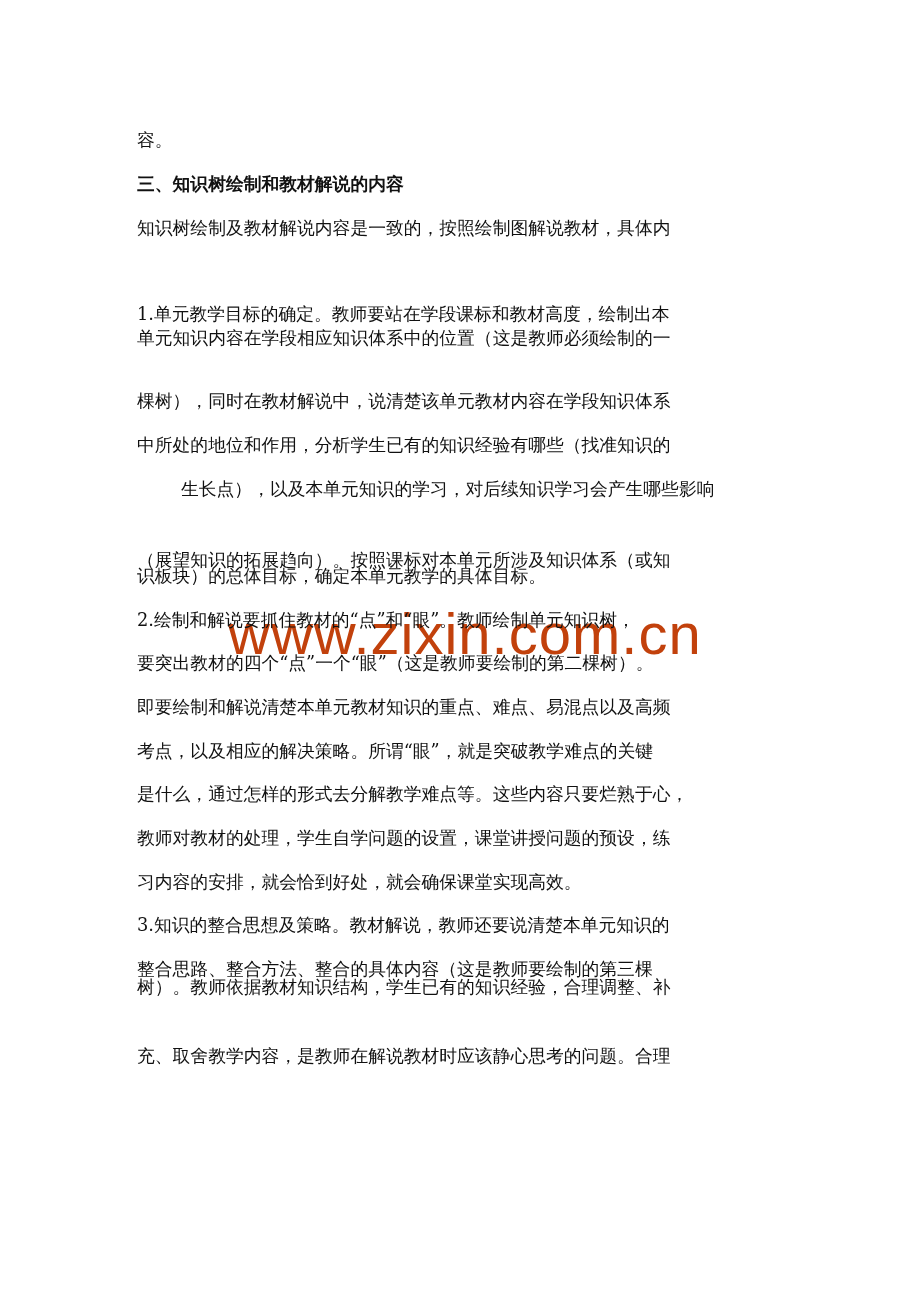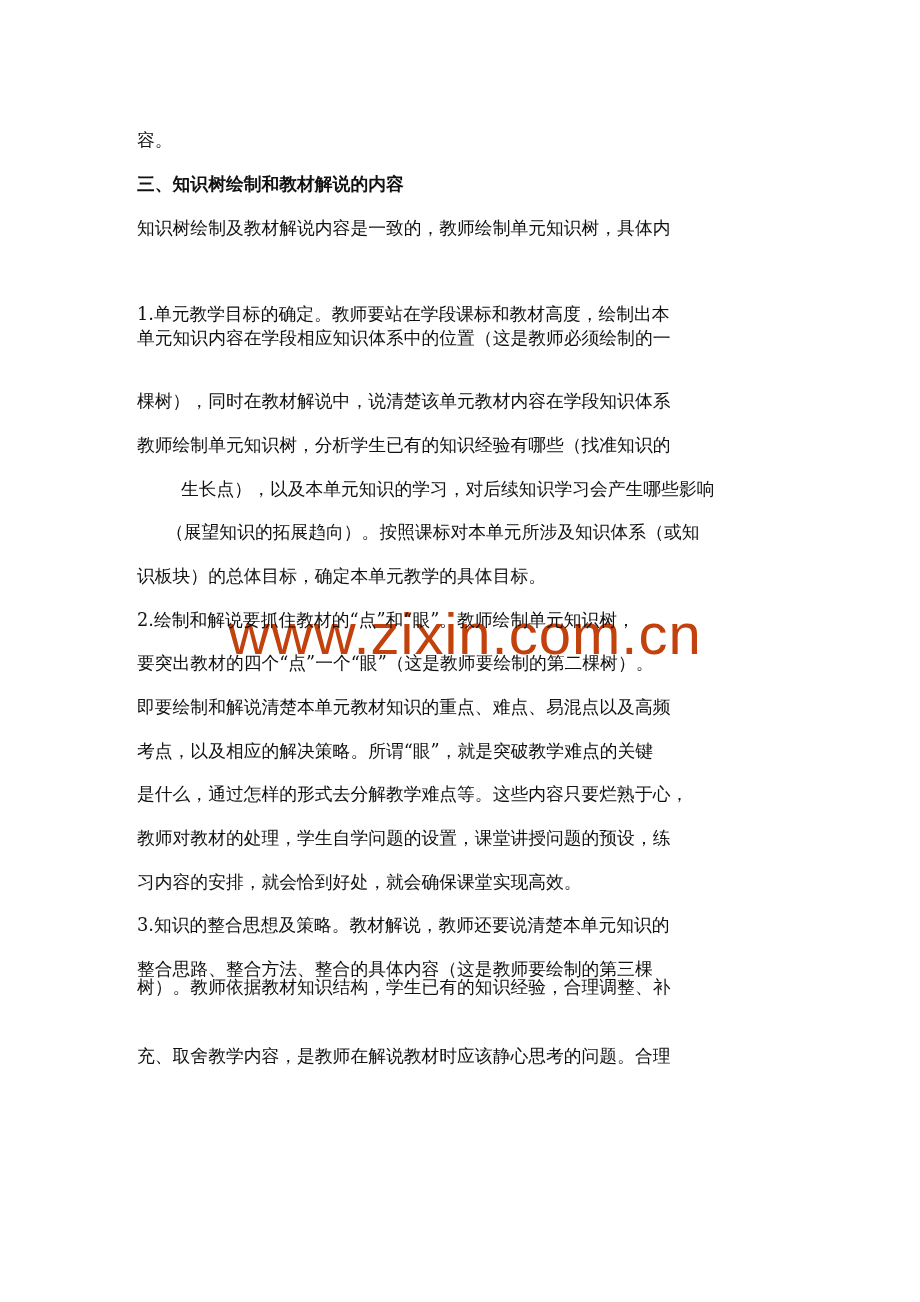--- a/index.html
+++ b/index.html
@@ -53,27 +53,27 @@
   </style>
 </head>
 <body>
 
 <div class="page">
 
   <div class="watermark">www.zixin.com.cn</div>
 
   <div class="line" style="top:128px;">容。</div>
   <div class="line heading" style="top:172px;">三、知识树绘制和教材解说的内容</div>
-  <div class="line" style="top:216px;">知识树绘制及教材解说内容是一致的，教师绘制单元知识树，具体内</div>
+  <div class="line" style="top:216px;">知识树绘制及教材解说内容是一致的，按照绘制图解说教材，具体内</div>
   <div class="line" style="top:302px;">1.单元教学目标的确定。教师要站在学段课标和教材高度，绘制出本</div>
   <div class="line" style="top:326px;">单元知识内容在学段相应知识体系中的位置（这是教师必须绘制的一</div>
   <div class="line" style="top:389px;">棵树），同时在教材解说中，说清楚该单元教材内容在学段知识体系</div>
-  <div class="line" style="top:433px;">教师绘制单元知识树，分析学生已有的知识经验有哪些（找准知识的</div>
+  <div class="line" style="top:433px;">中所处的地位和作用，分析学生已有的知识经验有哪些（找准知识的</div>
   <div class="line" style="top:477px;margin-left:44px;">生长点），以及本单元知识的学习，对后续知识学习会产生哪些影响</div>
-  <div class="line" style="top:520px;margin-left:29px;">（展望知识的拓展趋向）。按照课标对本单元所涉及知识体系（或知</div>
+  <div class="line" style="top:548px;">（展望知识的拓展趋向）。按照课标对本单元所涉及知识体系（或知</div>
   <div class="line" style="top:564px;">识板块）的总体目标，确定本单元教学的具体目标。</div>
   <div class="line" style="top:608px;">2.绘制和解说要抓住教材的“点”和“眼”。教师绘制单元知识树，</div>
   <div class="line" style="top:695px;">即要绘制和解说清楚本单元教材知识的重点、难点、易混点以及高频</div>
   <div class="line" style="top:651px;">要突出教材的四个“点”一个“眼”（这是教师要绘制的第二棵树）。</div>
   <div class="line" style="top:739px;">考点，以及相应的解决策略。所谓“眼”，就是突破教学难点的关键</div>
   <div class="line" style="top:782px;">是什么，通过怎样的形式去分解教学难点等。这些内容只要烂熟于心，</div>
   <div class="line" style="top:826px;">教师对教材的处理，学生自学问题的设置，课堂讲授问题的预设，练</div>
   <div class="line" style="top:870px;">习内容的安排，就会恰到好处，就会确保课堂实现高效。</div>
   <div class="line" style="top:913px;">3.知识的整合思想及策略。教材解说，教师还要说清楚本单元知识的</div>
   <div class="line" style="top:957px;">整合思路、整合方法、整合的具体内容（这是教师要绘制的第三棵</div>

